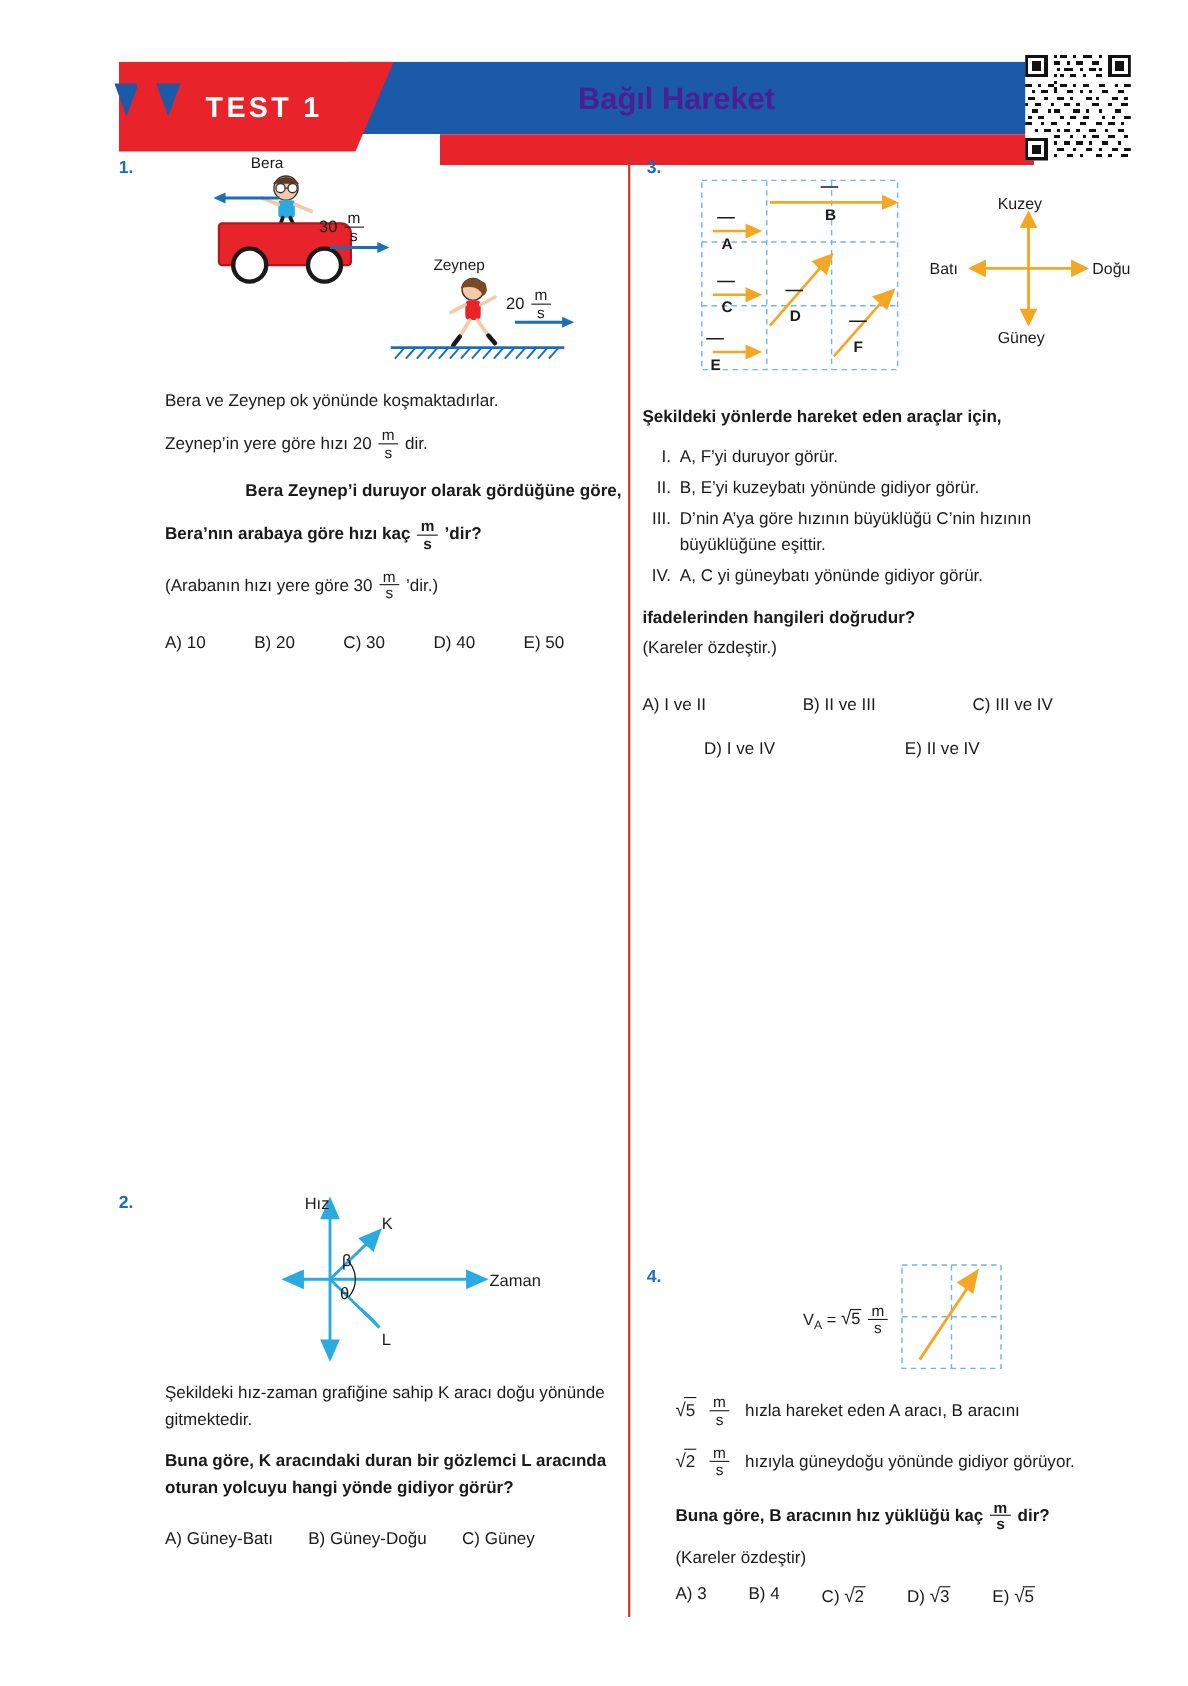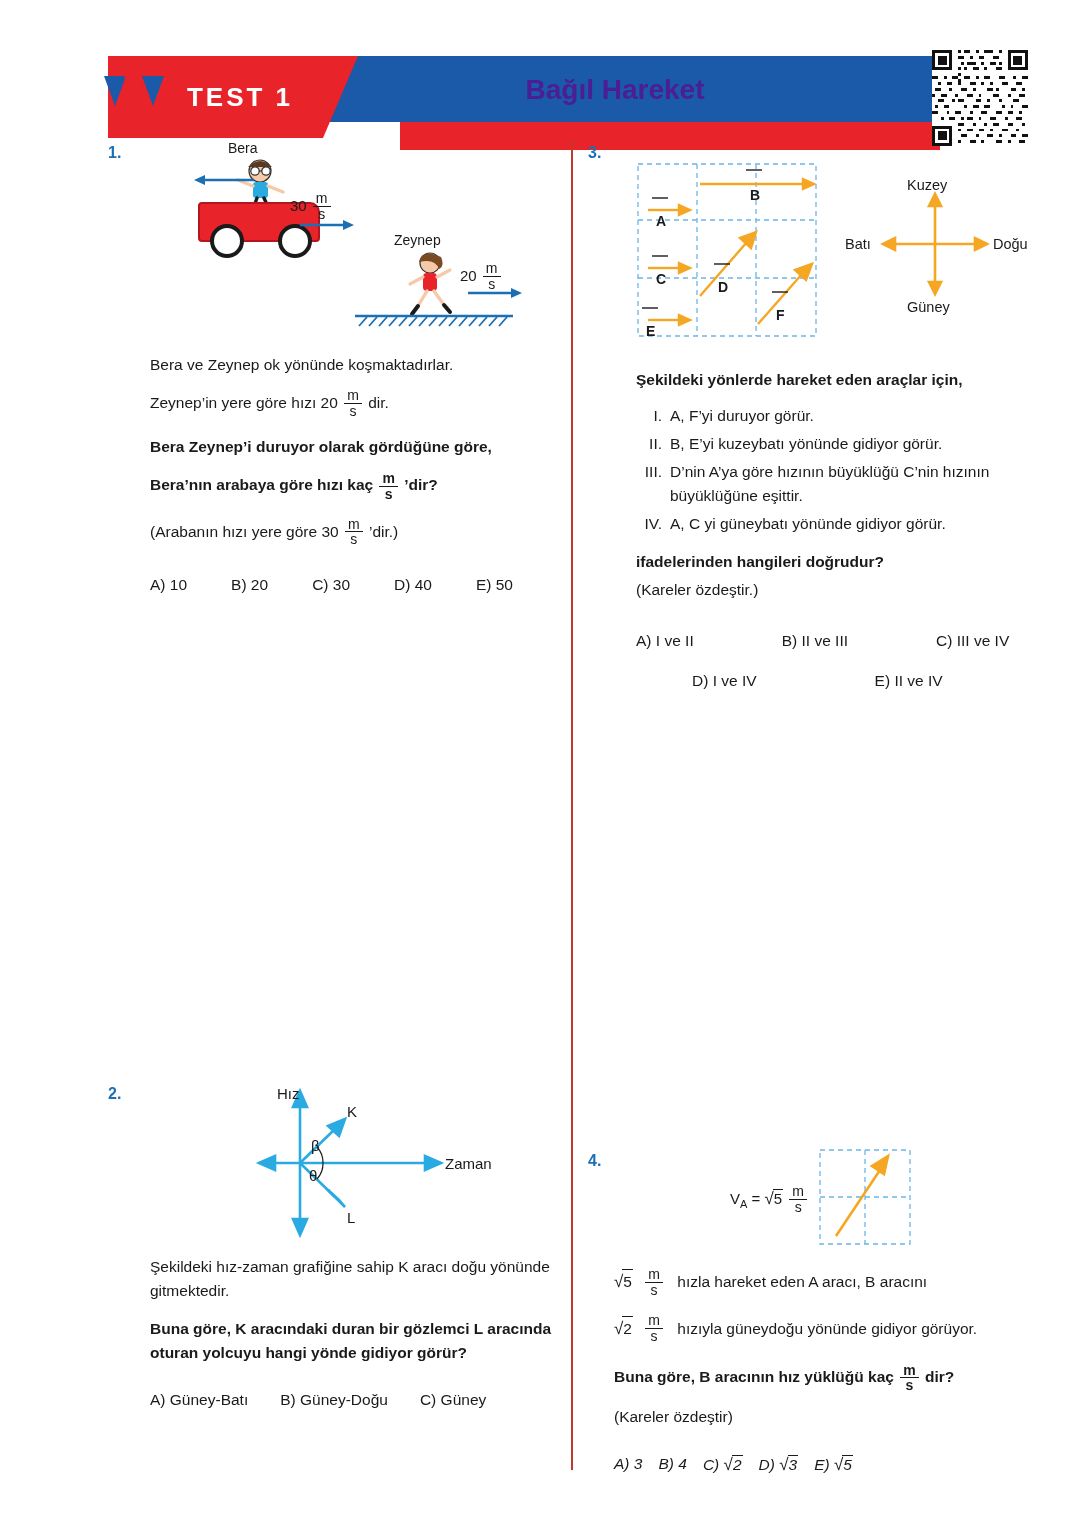--- a/index.html
+++ b/index.html
@@ -315,21 +315,21 @@
     </svg>
   </div>
 
   <div class="q" style="left:150px;top:353px;width:415px;">
     <div class="txt">Bera ve Zeynep ok yönünde koşmaktadırlar.</div>
     <div class="txt" style="margin-top:12px;">
       <span>Zeynep’in yere göre hızı 20</span>
       <span class="frac"><span class="num">m</span><span class="den">s</span></span>
       <span>dir.</span>
     </div>
-    <div class="txt b" style="margin-top:16px;">Bera Zeynep’i duruyor olarak gördüğüne göre,</div>
+    <div class="txt b" style="margin-top:16px;text-align:right;">Bera Zeynep’i duruyor olarak gördüğüne göre,</div>
     <div class="txt b" style="margin-top:12px;">
       <span>Bera’nın arabaya göre hızı kaç</span>
       <span class="fracb"><span class="num">m</span><span class="den">s</span></span>
       <span>’dir?</span>
     </div>
     <div class="txt" style="margin-top:16px;">
       <span>(Arabanın hızı yere göre 30</span>
       <span class="frac"><span class="num">m</span><span class="den">s</span></span>
       <span>’dir.)</span>
     </div>
@@ -404,21 +404,21 @@
       </g>
       <g fill="#1a1a1a" font-size="14.5" font-family="Liberation Sans, sans-serif">
         <text x="62" y="14">Kuzey</text>
         <text x="62" y="136">Güney</text>
         <text x="148" y="73">Doğu</text>
         <text x="0" y="73">Batı</text>
       </g>
     </svg>
   </div>
 
-  <div class="q" style="left:636px;top:368px;width:430px;">
+  <div class="q" style="left:584px;top:368px;width:430px;">
     <div class="txt b">Şekildeki yönlerde hareket eden araçlar için,</div>
 
     <div style="margin-top:12px;">
       <div style="display:flex;gap:8px;margin-top:4px;">
         <span class="txt" style="width:26px;text-align:right;">I.</span>
         <span class="txt">A, F’yi duruyor görür.</span>
       </div>
       <div style="display:flex;gap:8px;margin-top:4px;">
         <span class="txt" style="width:26px;text-align:right;">II.</span>
         <span class="txt">B, E’yi kuzeybatı yönünde gidiyor görür.</span>
@@ -522,21 +522,21 @@
       <span class="frac" style="margin-left:8px;"><span class="num">m</span><span class="den">s</span></span>
       <span style="margin-left:8px;">hızıyla güneydoğu yönünde gidiyor görüyor.</span>
     </div>
     <div class="txt b" style="margin-top:18px;">
       <span>Buna göre, B aracının hız yüklüğü kaç</span>
       <span class="fracb"><span class="num">m</span><span class="den">s</span></span>
       <span>dir?</span>
     </div>
     <div class="txt" style="margin-top:12px;">(Kareler özdeştir)</div>
 
-    <div style="margin-top:26px;display:flex;gap:16px;font-style:italic;">
+    <div style="margin-top:12px;display:flex;gap:38px;">
       <span class="opts">A) 3</span>
       <span class="opts">B) 4</span>
       <span class="opts">
         <span>C)</span>
         <span class="sqrt"><span class="rad">√</span><span class="bar">2</span></span>
       </span>
       <span class="opts">
         <span>D)</span>
         <span class="sqrt"><span class="rad">√</span><span class="bar">3</span></span>
       </span>

